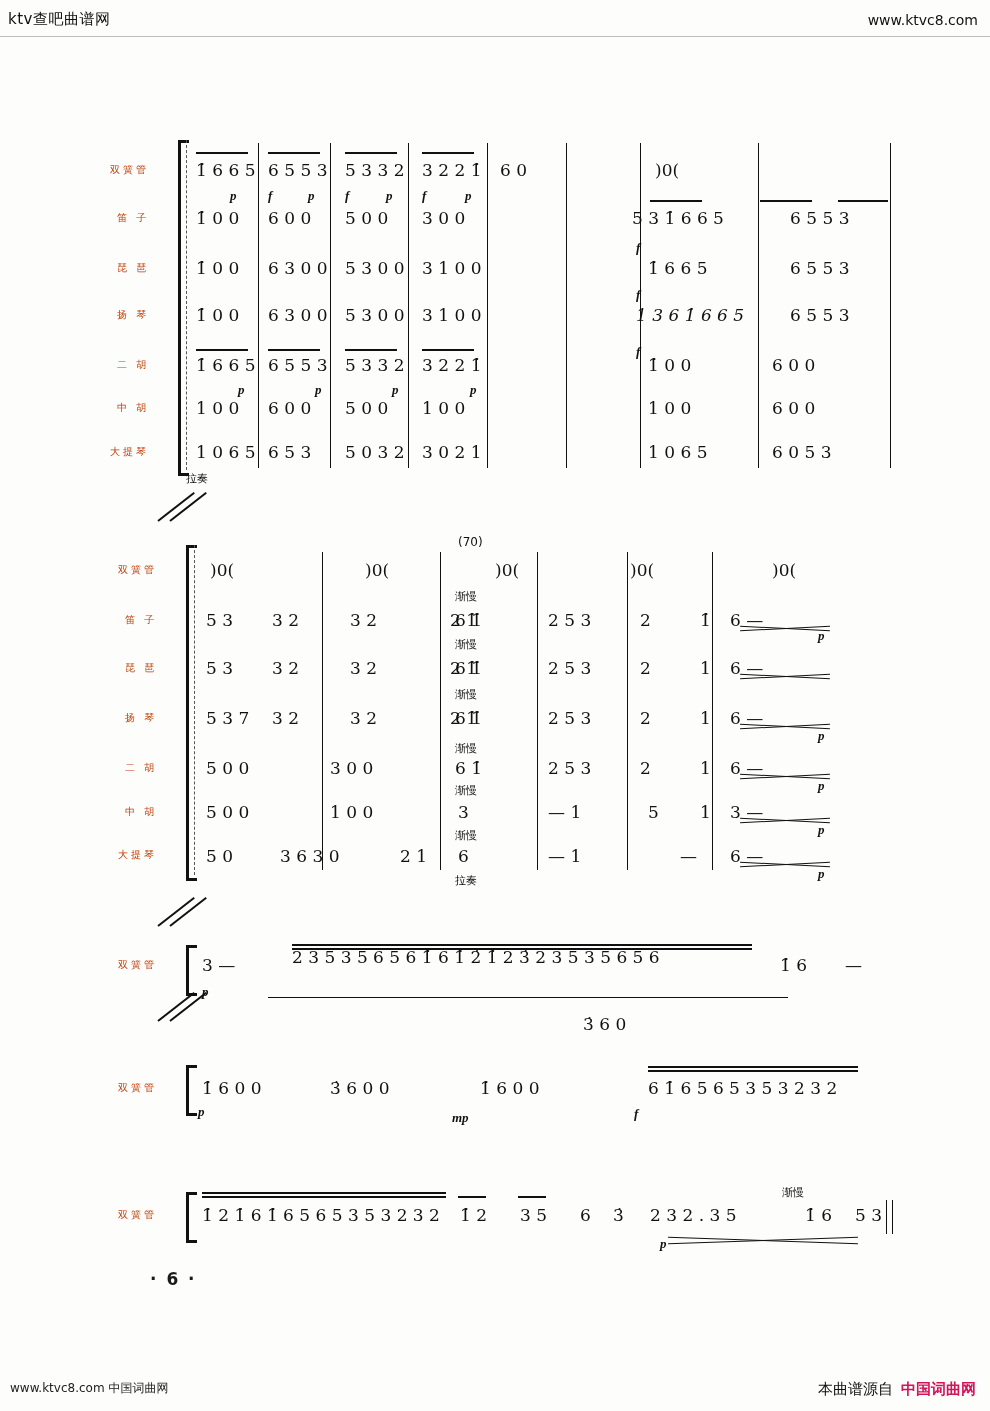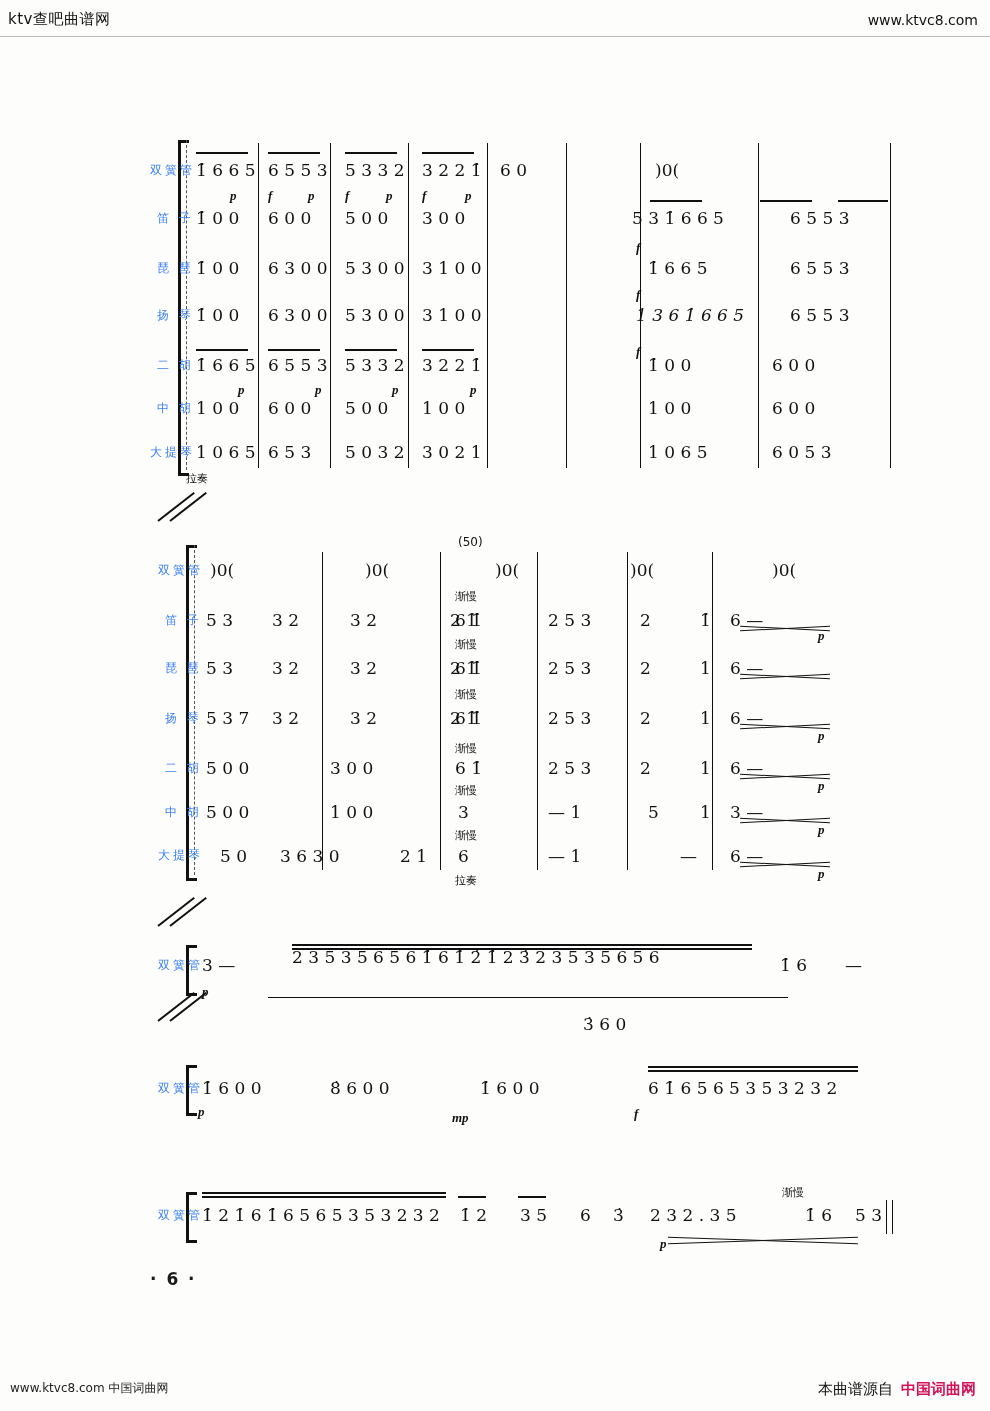--- a/index.html
+++ b/index.html
@@ -74,26 +74,25 @@
 
   
   .system {
     position: absolute;
     left: 0;
     width: 990px;
   }
   .inst-label {
     position: absolute;
     font-family: "DejaVu Sans", sans-serif;
-    font-size: 12px;
+    font-size: 10px;
     letter-spacing: 3px;
     white-space: nowrap;
-    color: #3b82f6;
+    color: #c2410c;
     transform: translateY(-50%);
-    margin-left: 40px;
   }
 
   
   .bracket {
     position: absolute;
     border-left: 3px solid #111;
     border-top: 3px solid #111;
     border-bottom: 3px solid #111;
     width: 8px;
   }
@@ -267,21 +266,21 @@
     <div class="note" style="left:648px; top:452px;">1 0  6 5</div>
     <div class="note" style="left:772px; top:452px;">6 0  5 3</div>
     <div class="cn" style="left:186px; top:478px;">拉奏</div>
 
     <div class="slash" style="left:158px; top:520px;"></div>
     <div class="slash" style="left:170px; top:520px;"></div>
   </div>
 
   <div class="system" style="top:0;">
 
-    <div class="rehearsal" style="left:458px; top:535px;">(50)</div>
+    <div class="rehearsal" style="left:458px; top:535px;">(70)</div>
 
     <div class="bracket" style="left:186px; top:545px; height:330px;"></div>
     <div class="dashline" style="left:194px; top:545px; height:330px;"></div>
 
     <div class="inst-label" style="left:118px; top:570px;">双簧管</div>
     <div class="inst-label" style="left:125px; top:620px;">笛  子</div>
     <div class="inst-label" style="left:125px; top:668px;">琵  琶</div>
     <div class="inst-label" style="left:125px; top:718px;">扬  琴</div>
     <div class="inst-label" style="left:125px; top:768px;">二  胡</div>
     <div class="inst-label" style="left:125px; top:812px;">中  胡</div>
@@ -358,21 +357,21 @@
     <div class="note" style="left:458px; top:812px;">3</div>
     <div class="note" style="left:548px; top:812px;">—   1</div>
     <div class="note" style="left:648px; top:812px;">5</div>
     <div class="note" style="left:700px; top:812px;">1</div>
     <div class="note" style="left:730px; top:812px;">3 —</div>
     <div class="hair" style="left:740px; top:820px; width:90px; transform:rotate(3deg);"></div>
     <div class="hair" style="left:740px; top:820px; width:90px; transform:rotate(-3deg);"></div>
     <div class="dyn" style="left:818px; top:830px;">p</div>
 
     <div class="cn" style="left:455px; top:835px;">渐慢</div>
-    <div class="note" style="left:220px; top:856px;">5 0</div>
+    <div class="note" style="left:206px; top:856px;">5 0</div>
     <div class="note" style="left:280px; top:856px;">3 6  3 0</div>
     <div class="note" style="left:400px; top:856px;">2 1</div>
     <div class="note" style="left:458px; top:856px;">6</div>
     <div class="note" style="left:548px; top:856px;">—   1</div>
     <div class="note" style="left:680px; top:856px;">—</div>
     <div class="note" style="left:730px; top:856px;">6 —</div>
     <div class="cn" style="left:455px; top:880px;">拉奏</div>
     <div class="hair" style="left:740px; top:864px; width:90px; transform:rotate(3deg);"></div>
     <div class="hair" style="left:740px; top:864px; width:90px; transform:rotate(-3deg);"></div>
     <div class="dyn" style="left:818px; top:874px;">p</div>
@@ -396,21 +395,21 @@
 
     <div class="slash" style="left:158px; top:1020px;"></div>
     <div class="slash" style="left:170px; top:1020px;"></div>
   </div>
 
   <div class="system" style="top:0;">
     <div class="bracket" style="left:186px; top:1065px; height:45px;"></div>
     <div class="inst-label" style="left:118px; top:1088px;">双簧管</div>
 
     <div class="note" style="left:202px; top:1088px;">1̇ 6 0    0</div>
-    <div class="note" style="left:330px; top:1088px;">8̇ 6 0    0</div>
+    <div class="note" style="left:330px; top:1088px;">3̇ 6 0    0</div>
     <div class="note" style="left:480px; top:1088px;">1̇ 6 0    0</div>
     <div class="note" style="left:583px; top:1024px;">3̇ 6 0</div>
     <div class="note" style="left:648px; top:1088px;">6 1̇ 6 5 6 5 3 5 3 2 3 2</div>
     <div class="beam" style="left:648px; top:1070px; width:210px;"></div>
     <div class="beam" style="left:648px; top:1066px; width:210px;"></div>
     <div class="dyn" style="left:198px; top:1112px;">p</div>
     <div class="dyn" style="left:452px; top:1118px;">mp</div>
     <div class="dyn" style="left:634px; top:1114px;">f</div>
   </div>
 

